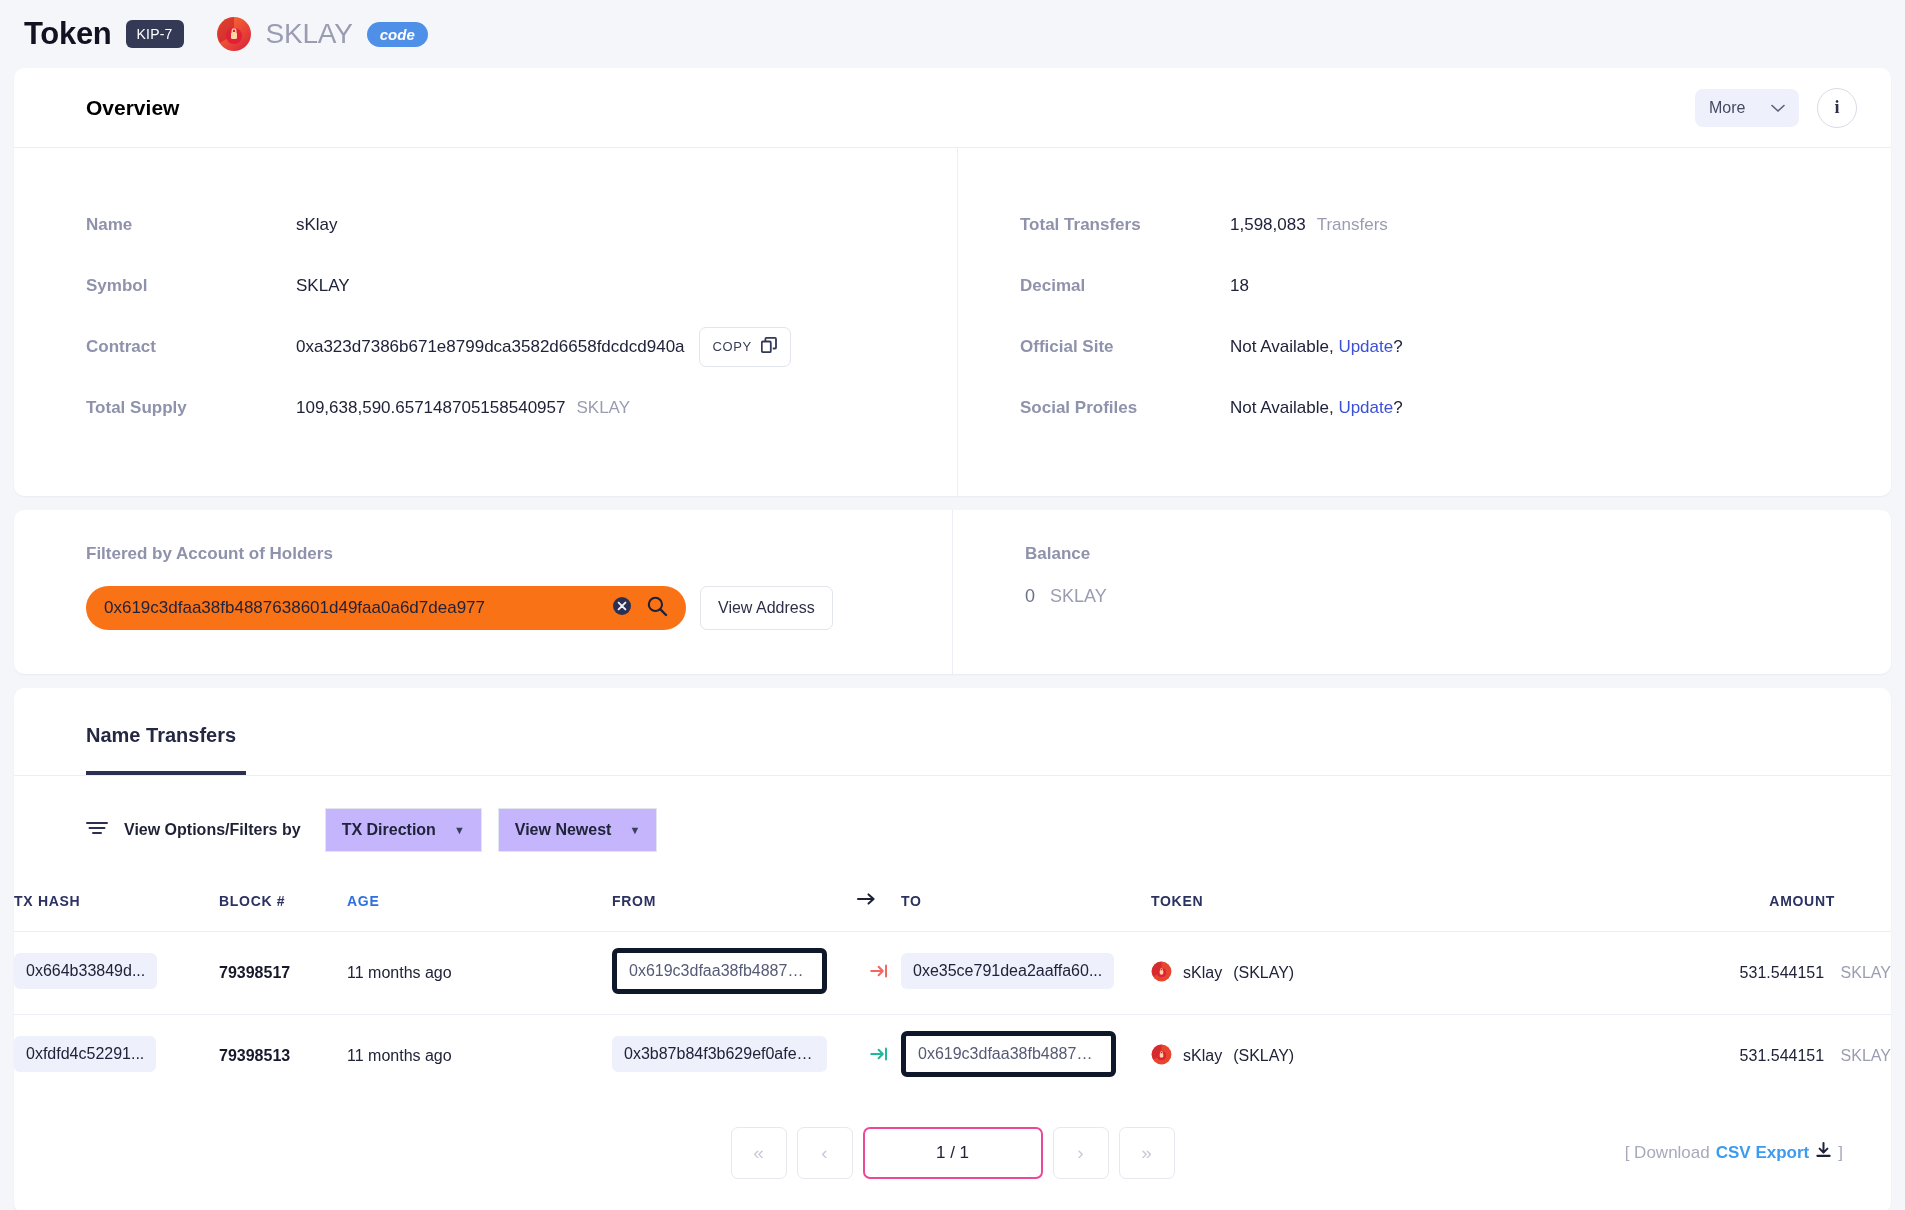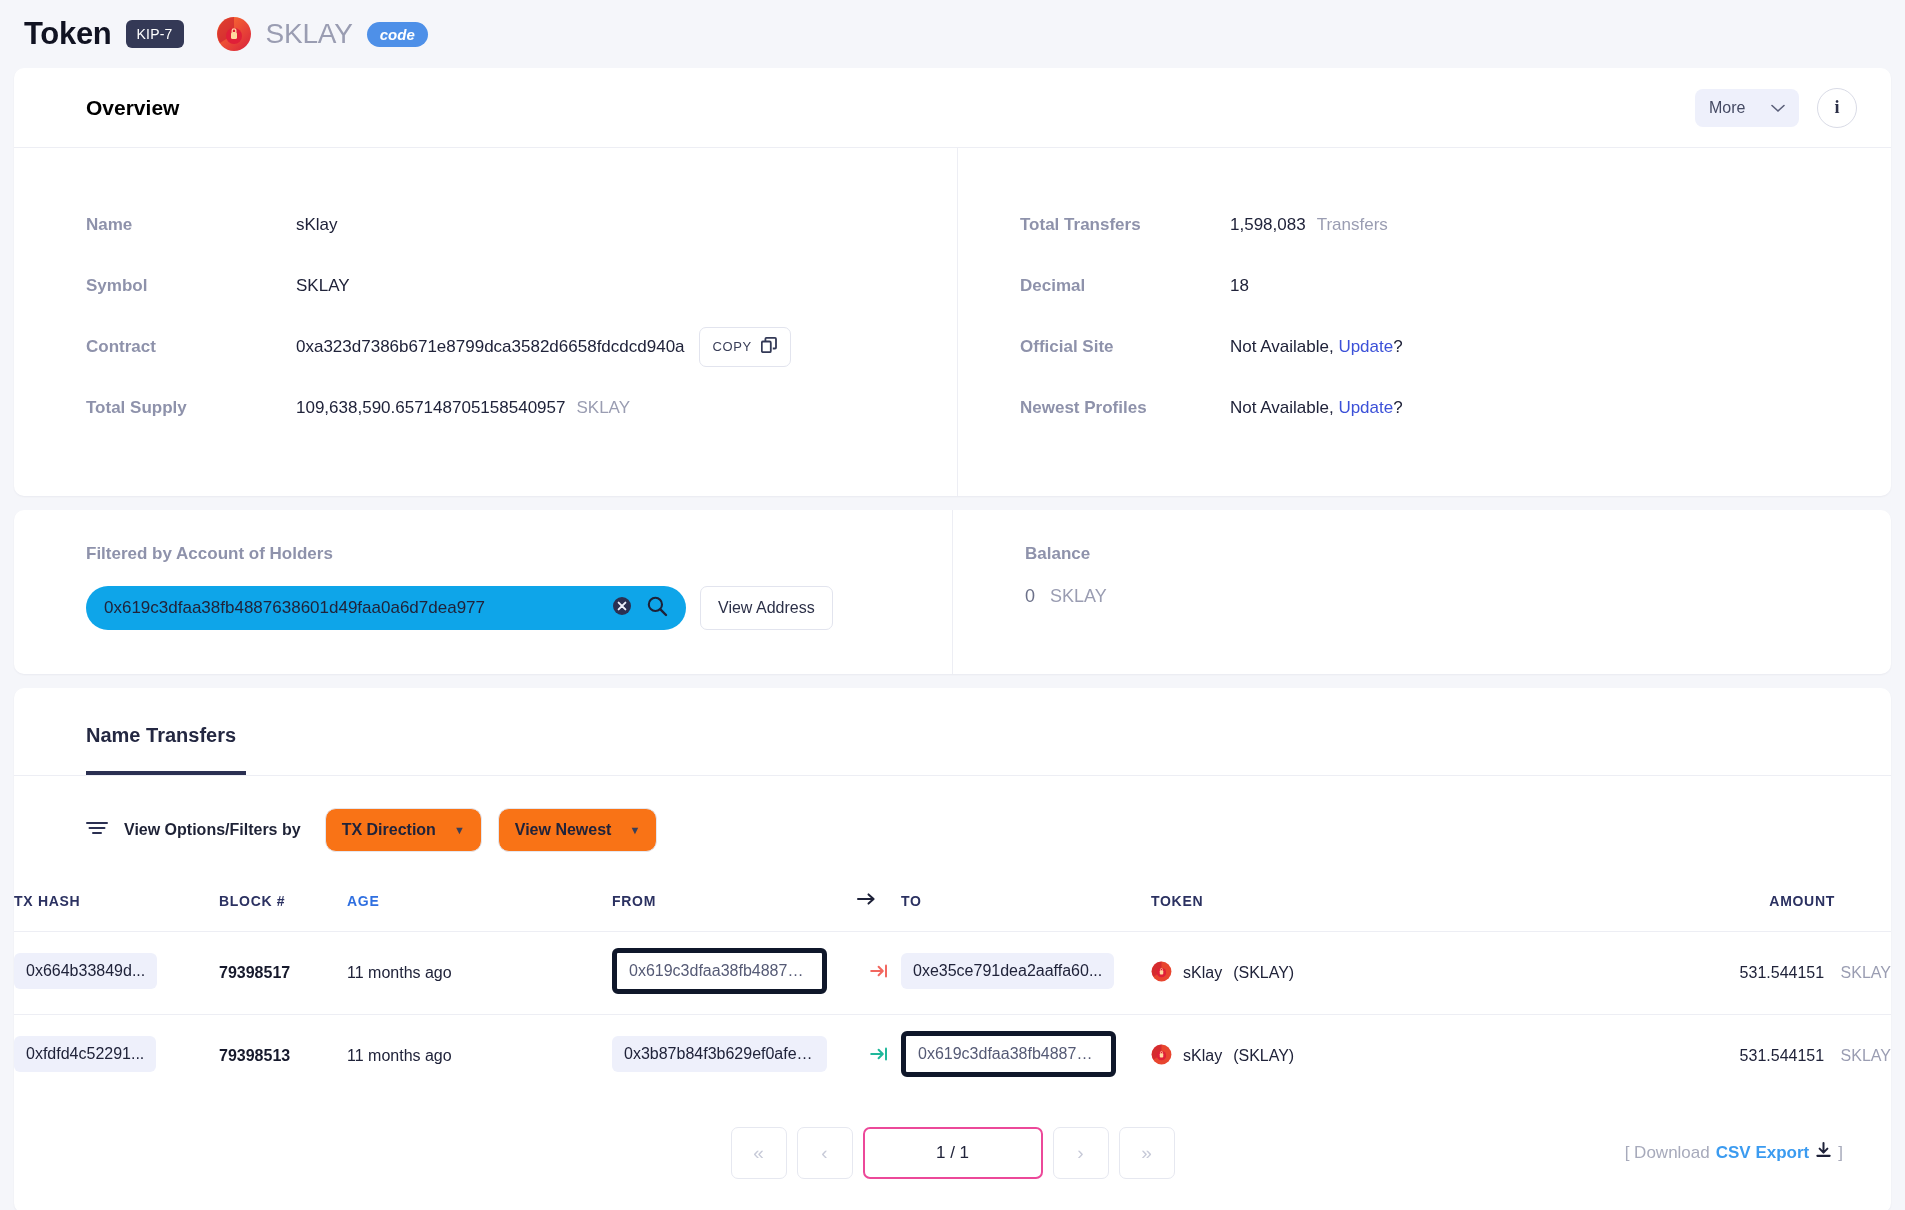--- a/index.html
+++ b/index.html
@@ -141,21 +141,21 @@
   .filter-col { flex: 1; padding: 34px 0 44px 72px; }
   .filter-col.left { border-right: 1px solid #edeef4; }
   .filter-label {
     font-size: 17px;
     font-weight: bold;
     color: #8e92ab;
     margin-bottom: 22px;
   }
   .search-wrap { display: flex; align-items: center; gap: 14px; }
   .search-box {
-    background: #0ea5e9;
+    background: #f97316;
     border-radius: 22px;
     height: 44px;
     width: 600px;
     display: flex;
     align-items: center;
     padding: 0 18px 0 18px;
   }
   .search-box input {
     flex: 1;
     border: none;
@@ -200,22 +200,22 @@
     padding: 32px 0 30px 72px;
   }
   .filters-label {
     font-size: 16px;
     font-weight: bold;
     color: #1e2236;
     margin-right: 8px;
   }
   .sel {
     border: 1px solid #e4e6ef;
-    background: #f97316;
-    border-radius: 11px;
+    background: #c4b5fd;
+    border-radius: 0;
     height: 44px;
     padding: 0 16px;
     display: inline-flex;
     align-items: center;
     gap: 18px;
     font-size: 16px;
     font-weight: bold;
     color: #20233a;
     cursor: pointer;
     font-family: inherit;
@@ -411,21 +411,21 @@
         </div>
 
         <div class="ov-row">
           <div class="ov-label">Official Site</div>
           <div class="ov-val">
             <span>Not Available,</span>&nbsp;<a class="link">Update</a><span class="qm">?</span>
           </div>
         </div>
 
         <div class="ov-row">
-          <div class="ov-label">Newest Profiles</div>
+          <div class="ov-label">Social Profiles</div>
           <div class="ov-val">
             <span>Not Available,</span>&nbsp;<a class="link">Update</a><span class="qm">?</span>
           </div>
         </div>
 
       </div>
     </div>
   </div>
 
   <div class="card">

